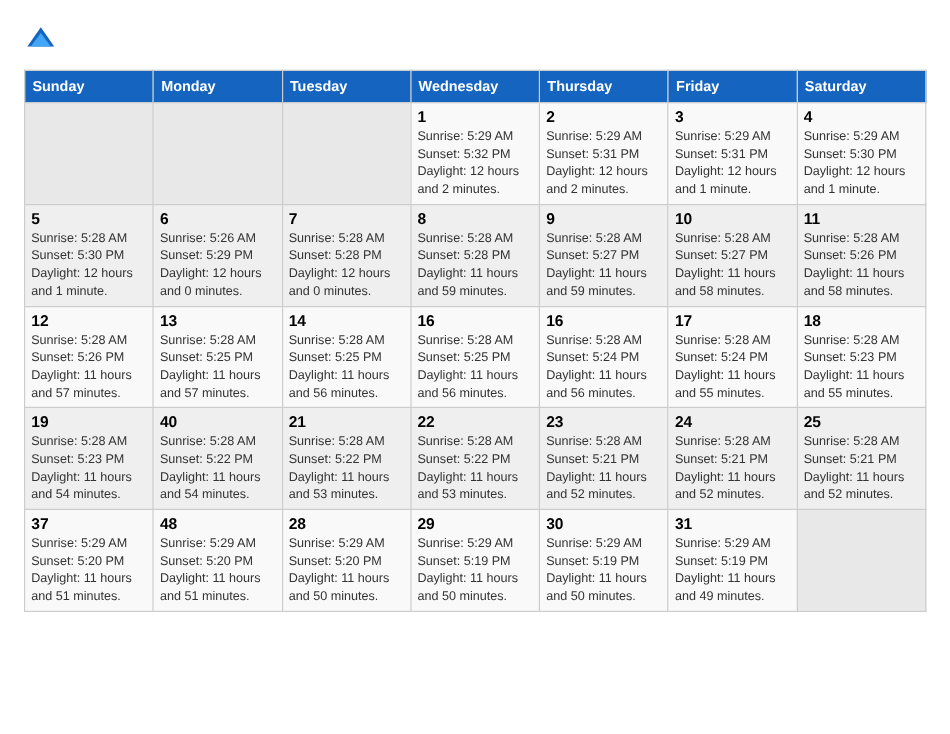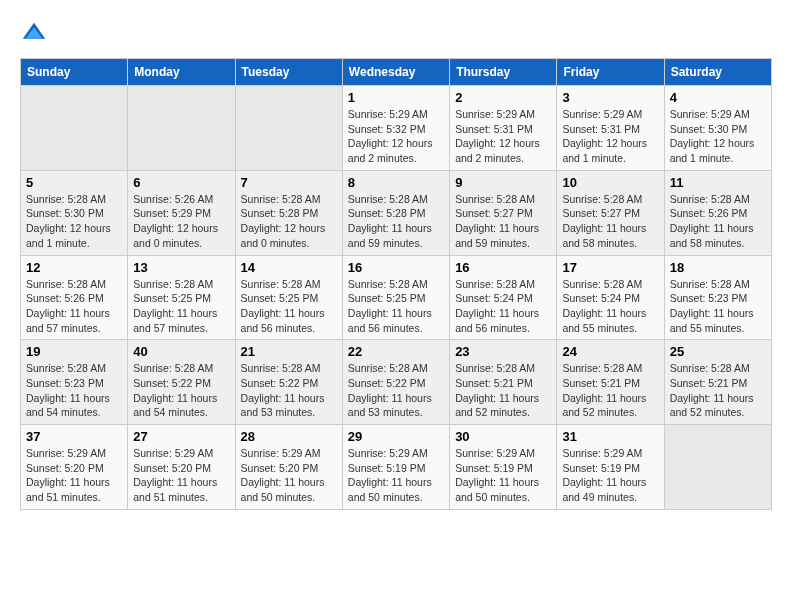--- a/index.html
+++ b/index.html
@@ -316,21 +316,21 @@
       </tr>
       <tr>
         <td>
           <div class="day-number">37</div>
           <div class="day-info">Sunrise: 5:29 AM
 Sunset: 5:20 PM
 Daylight: 11 hours
 and 51 minutes.</div>
         </td>
         <td>
-          <div class="day-number">27</div>
+          <div class="day-number">48</div>
           <div class="day-info">Sunrise: 5:29 AM
 Sunset: 5:20 PM
 Daylight: 11 hours
 and 51 minutes.</div>
         </td>
         <td>
           <div class="day-number">28</div>
           <div class="day-info">Sunrise: 5:29 AM
 Sunset: 5:20 PM
 Daylight: 11 hours

